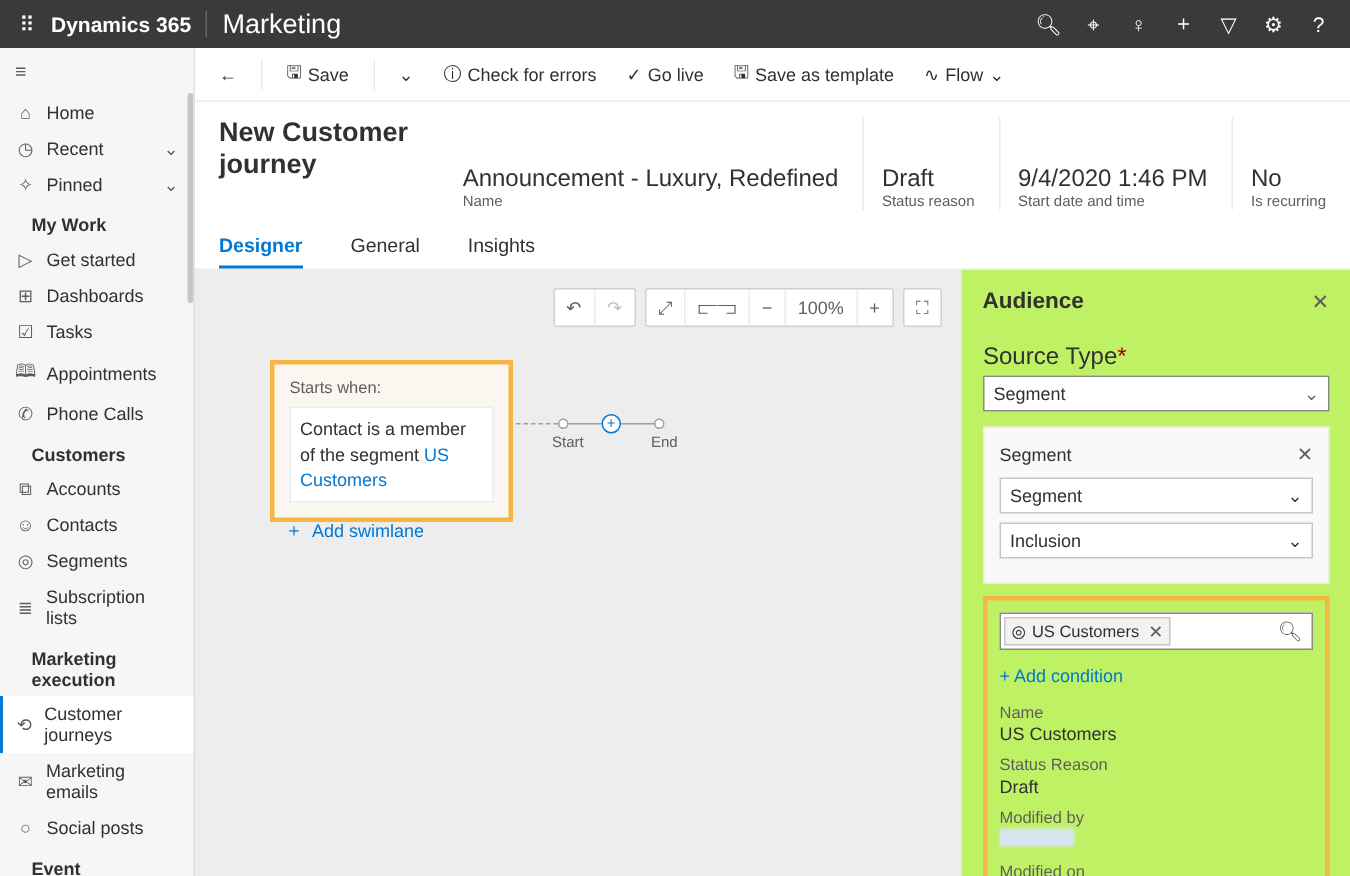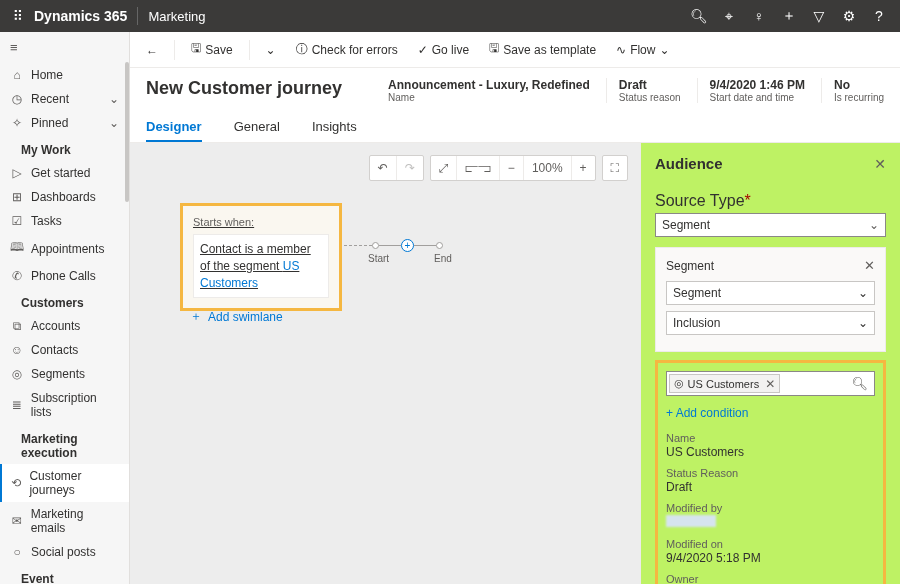--- a/index.html
+++ b/index.html
@@ -1,21 +1,21 @@
 <!DOCTYPE html>
 <html><head>
 <meta charset="utf-8">
 <style>
 * { box-sizing: border-box; margin: 0; padding: 0; font-family: "Segoe UI", Arial, sans-serif; }
 body { width: 900px; height: 584px; overflow: hidden; font-size: 13px; color: #323130; background: #fff; }
 .topbar { height: 32px; background: #3b3a39; display: flex; align-items: center; color: #fff; padding: 0 6px; }
 .topbar .waffle { width: 24px; text-align: center; font-size: 14px; cursor: pointer; }
 .topbar .brand { font-size: 14px; font-weight: 600; margin-left: 4px; }
 .topbar .divider { width: 1px; height: 18px; background: #666; margin: 0 10px; }
-.topbar .module { font-size: 13px; }
+.topbar .module { font-size: 18px; }
 .topbar .spacer { flex: 1; }
 .topbar .ticon { width: 30px; text-align: center; font-size: 14px; cursor: pointer; }
 .main { display: flex; height: 552px; }
 .sidebar { width: 130px; background: #f6f6f6; border-right: 1px solid #e1dfdd; overflow: hidden; position: relative; }
 .sidebar .hamburger { padding: 8px 10px; cursor: pointer; font-size: 13px; color: #605e5c; }
 .sidebar .gtitle { font-size: 12px; font-weight: 600; color: #323130; padding: 8px 21px 4px; }
 .sidebar .item { display: flex; align-items: center; padding: 5px 10px; cursor: pointer; font-size: 12px; color: #323130; gap: 7px; }
 .sidebar .item.active { background: #fff; border-left: 2px solid #0078d4; padding-left: 8px; }
 .sidebar .item .icon { width: 14px; text-align: center; color: #605e5c; font-size: 12px; }
 .sidebar .item .chev { margin-left: auto; color: #605e5c; }
@@ -24,32 +24,32 @@
 .cmdbar { height: 36px; background: #fff; border-bottom: 1px solid #edebe9; display: flex; align-items: center; padding: 0 8px; gap: 4px; }
 .cmdbtn { display: flex; align-items: center; gap: 4px; padding: 4px 8px; cursor: pointer; font-size: 12px; color: #323130; border-radius: 2px; }
 .cmdbtn .ci { font-size: 12px; }
 .cmdsep { width: 1px; height: 20px; background: #edebe9; margin: 0 4px; }
 .header { background: #fff; padding: 10px 16px 0; border-bottom: 1px solid #edebe9; }
 .header .row1 { display: flex; align-items: flex-start; }
 .header h1 { font-size: 18px; font-weight: 600; flex: 1; }
 .header .meta { display: flex; gap: 16px; }
 .header .meta .mcol { border-left: 1px solid #edebe9; padding-left: 12px; }
 .header .meta .mcol:first-child { border-left: none; padding-left: 0; }
-.header .meta .mval { font-size: 12px; font-weight: 700; }
+.header .meta .mval { font-size: 16px; font-weight: 400; margin-top: 33px; }
 .header .meta .mlbl { font-size: 10px; color: #605e5c; }
 .tabs { display: flex; gap: 32px; margin-top: 10px; }
 .tab { padding: 6px 0; font-size: 13px; cursor: pointer; border-bottom: 2px solid transparent; }
 .tab.active { color: #0078d4; border-bottom-color: #0078d4; font-weight: 600; }
 .workarea { flex: 1; display: flex; overflow: hidden; background: #ededed; }
 .canvas { flex: 1; position: relative; }
 .toolbar { position: absolute; top: 12px; right: 12px; display: flex; gap: 6px; }
 .tgroup { display: flex; background: #fff; border: 1px solid #d2d0ce; border-radius: 2px; }
 .tbtn { padding: 5px 8px; font-size: 12px; cursor: pointer; color: #605e5c; border-right: 1px solid #edebe9; display: flex; align-items: center; }
 .tbtn:last-child { border-right: none; }
-.startcard { position: absolute; top: 60px; left: 50px; width: 162px; background: #faf7f0; border: 3px solid #f5b741; padding: 10px; font-size: 12px; text-decoration: underline; }
+.startcard { position: absolute; top: 60px; left: 50px; width: 162px; background: #faf7f0; border: 3px solid #f5b741; padding: 10px; font-size: 12px; }
 .startcard .stitle { color: #605e5c; margin-bottom: 6px; font-size: 11px; }
 .startcard .body { background: #fff; padding: 6px; line-height: 1.4; border: 1px solid #edebe9;}
 .startcard .link { color: #0078d4; cursor: pointer; }
 .addswim { position: absolute; top: 165px; left: 60px; color: #0078d4; font-size: 12px; cursor: pointer; display: flex; align-items: center; gap: 6px; }
 .flowline { position: absolute; top: 96px; left: 214px; display: flex; align-items: center; }
 .flowline .dash { width: 28px; border-top: 1.5px dashed #a19f9d; }
 .flowline .dash2 { width: 22px; border-top: 1.5px solid #a19f9d; }
 .flowline .dot { width: 7px; height: 7px; border: 1.5px solid #a19f9d; border-radius: 50%; background: #fff; }
 .flowline .plus { width: 13px; height: 13px; border: 1.5px solid #0078d4; border-radius: 50%; color: #0078d4; font-size: 10px; display: flex; align-items: center; justify-content: center; cursor: pointer; background:#fff;}
 .flowline .lbl { position: absolute; top: 14px; font-size: 10px; color: #605e5c; }

